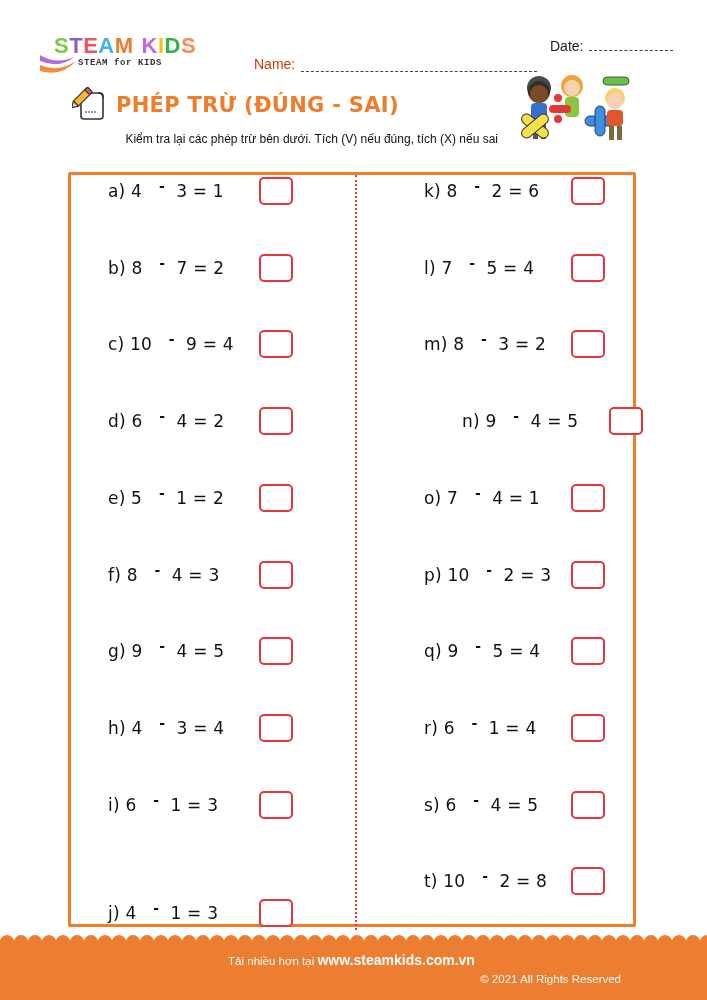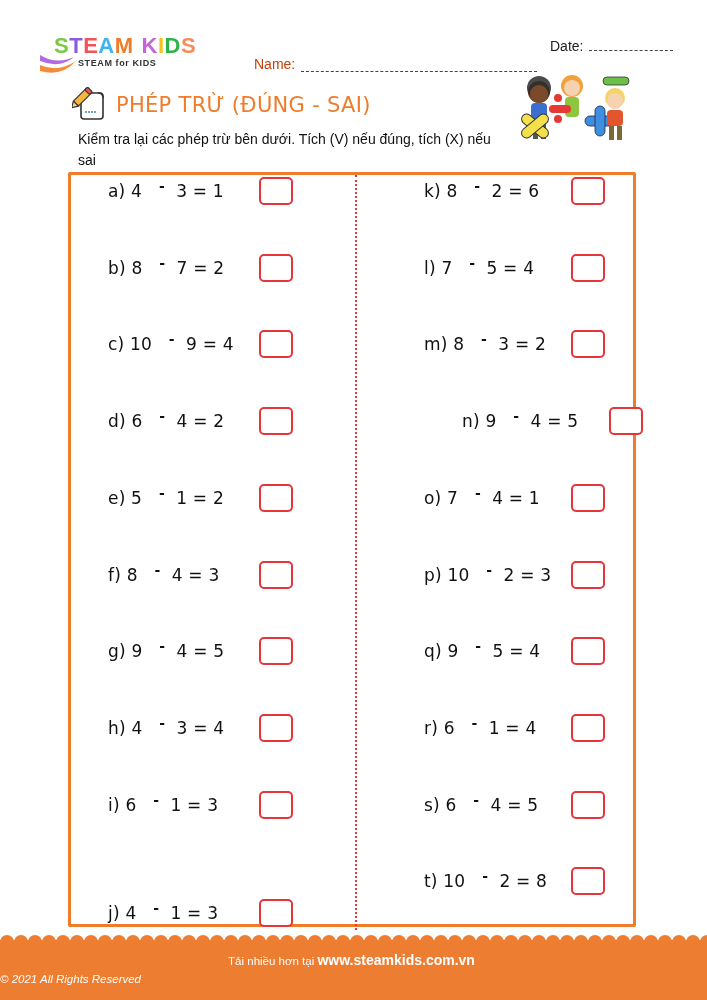--- a/index.html
+++ b/index.html
@@ -3,53 +3,53 @@
 <meta charset="utf-8">
 <style>
   * { box-sizing: border-box; margin: 0; padding: 0; }
   html, body { width: 707px; height: 1000px; background: #ffffff; overflow: hidden; }
   body { position: relative; font-family: "Liberation Sans", "DejaVu Sans", sans-serif; color: #1a1a1a; }
 
   
   .logo { position: absolute; left: 38px; top: 31px; width: 200px; height: 44px; }
   .logo-word { position: absolute; left: 16px; top: 0; font-family: Liberation Sans, sans-serif; font-weight: 900; font-size: 22px; letter-spacing: 0.5px; line-height: 30px; white-space: nowrap; }
   .logo-word span { display: inline-block; }
-  .logo-sub { position: absolute; left: 40px; top: 27px; font-family: Liberation Sans, sans-serif; font-weight: bold; font-size: 9px; color: #333; letter-spacing: 0.6px; }
+  .logo-sub { position: absolute; left: 40px; top: 27px; font-family: Liberation Mono, monospace; font-weight: bold; font-size: 9px; color: #333; letter-spacing: 0.6px; }
   .logo-swoosh { position: absolute; left: 0; top: 22px; }
 
   .name-line { position: absolute; left: 254px; top: 56px; font-size: 14px; color: #c2410c; display: flex; align-items: flex-end; }
   .dots { display: inline-block; border-bottom: 1px dashed #444; height: 12px; margin-left: 6px; }
   .date-line { position: absolute; left: 550px; top: 38px; font-size: 14px; color: #222; display: flex; align-items: baseline; }
 
   .title-row { position: absolute; left: 72px; top: 87px; display: flex; align-items: center; }
   .title-icon { width: 36px; height: 36px; margin-right: 8px; }
-  .title { font-family: "DejaVu Sans", sans-serif; font-weight: normal; font-size: 21px; color: #ef7c2b; letter-spacing: 0.3px; }
-
-  .instr { position: absolute; left: 78px; top: 129px; width: 420px; font-size: 14px; line-height: 21px; color: #111; }
+  .title { font-family: "DejaVu Sans", sans-serif; font-weight: bold; font-size: 21px; color: #ef7c2b; letter-spacing: 0.3px; }
+
+  .instr { position: absolute; left: 78px; top: 129px; width: 420px; font-size: 12px; line-height: 21px; color: #111; text-align: right; }
 
   .kids-art { position: absolute; left: 515px; top: 68px; width: 130px; height: 88px; }
 
   
   .frame { position: absolute; left: 68px; top: 172px; width: 568px; height: 755px; border: 3px solid #ef7c2b; border-radius: 2px; }
   .divider { position: absolute; left: 355px; top: 175px; height: 755px; border-left: 2px dotted #e03a3a; }
 
   .col { position: absolute; top: 172px; width: 230px; }
   .col.left { left: 108px; }
   .col.right { left: 424px; }
   .problem { position: absolute; left: 0; height: 34px; width: 230px; display: flex; align-items: center; }
   .eq { font-family: "DejaVu Sans", sans-serif; font-size: 17px; color: #111; white-space: pre; letter-spacing: 0.2px; }
   .eq .minus { position: relative; top: -6px; font-size: 14px; font-weight: bold; }
   .checkbox { position: absolute; width: 34px; height: 28px; border: 2px solid #e5353b; border-radius: 5px; background: #fff; }
 
   
   .footer { position: absolute; left: 0; top: 940px; width: 707px; height: 60px; background: #ed7d31; }
   .scallop { position: absolute; left: 0; top: 933px; width: 707px; height: 12px; }
   .foot1 { position: absolute; top: 952px; left: 0; width: 703px; text-align: center; color: #fff; font-size: 11.5px; }
   .foot1 b { font-size: 14px; font-weight: bold; }
-  .foot2 { position: absolute; top: 973px; left: 0; width: 707px; text-align: left; color: #fff; font-size: 11.5px; font-style: italic; }
+  .foot2 { position: absolute; top: 973px; left: 0; width: 621px; text-align: right; color: #fff; font-size: 11.5px; }
 </style>
 </head>
 <body>
 
 <div class="logo">
   <div class="logo-word" id="logo-word"><span style="color: rgb(122, 201, 67);">S</span><span style="color: rgb(138, 92, 216);">T</span><span style="color: rgb(240, 84, 90);">E</span><span style="color: rgb(63, 179, 240);">A</span><span style="color: rgb(239, 124, 43);">M</span><span style="color: rgb(255, 255, 255); width: 8px;"> </span><span style="color: rgb(198, 101, 217);">K</span><span style="color: rgb(247, 194, 26);">I</span><span style="color: rgb(47, 177, 75);">D</span><span style="color: rgb(245, 140, 90);">S</span></div>
   <svg class="logo-swoosh" width="40" height="22" viewBox="0 0 40 22">
     <path d="M2 2 Q18 12 36 4 Q22 16 2 8 Z" fill="#b36ae0"></path>
     <path d="M2 12 Q20 20 38 8 Q24 24 2 18 Z" fill="#f58c3a"></path>
   </svg>

